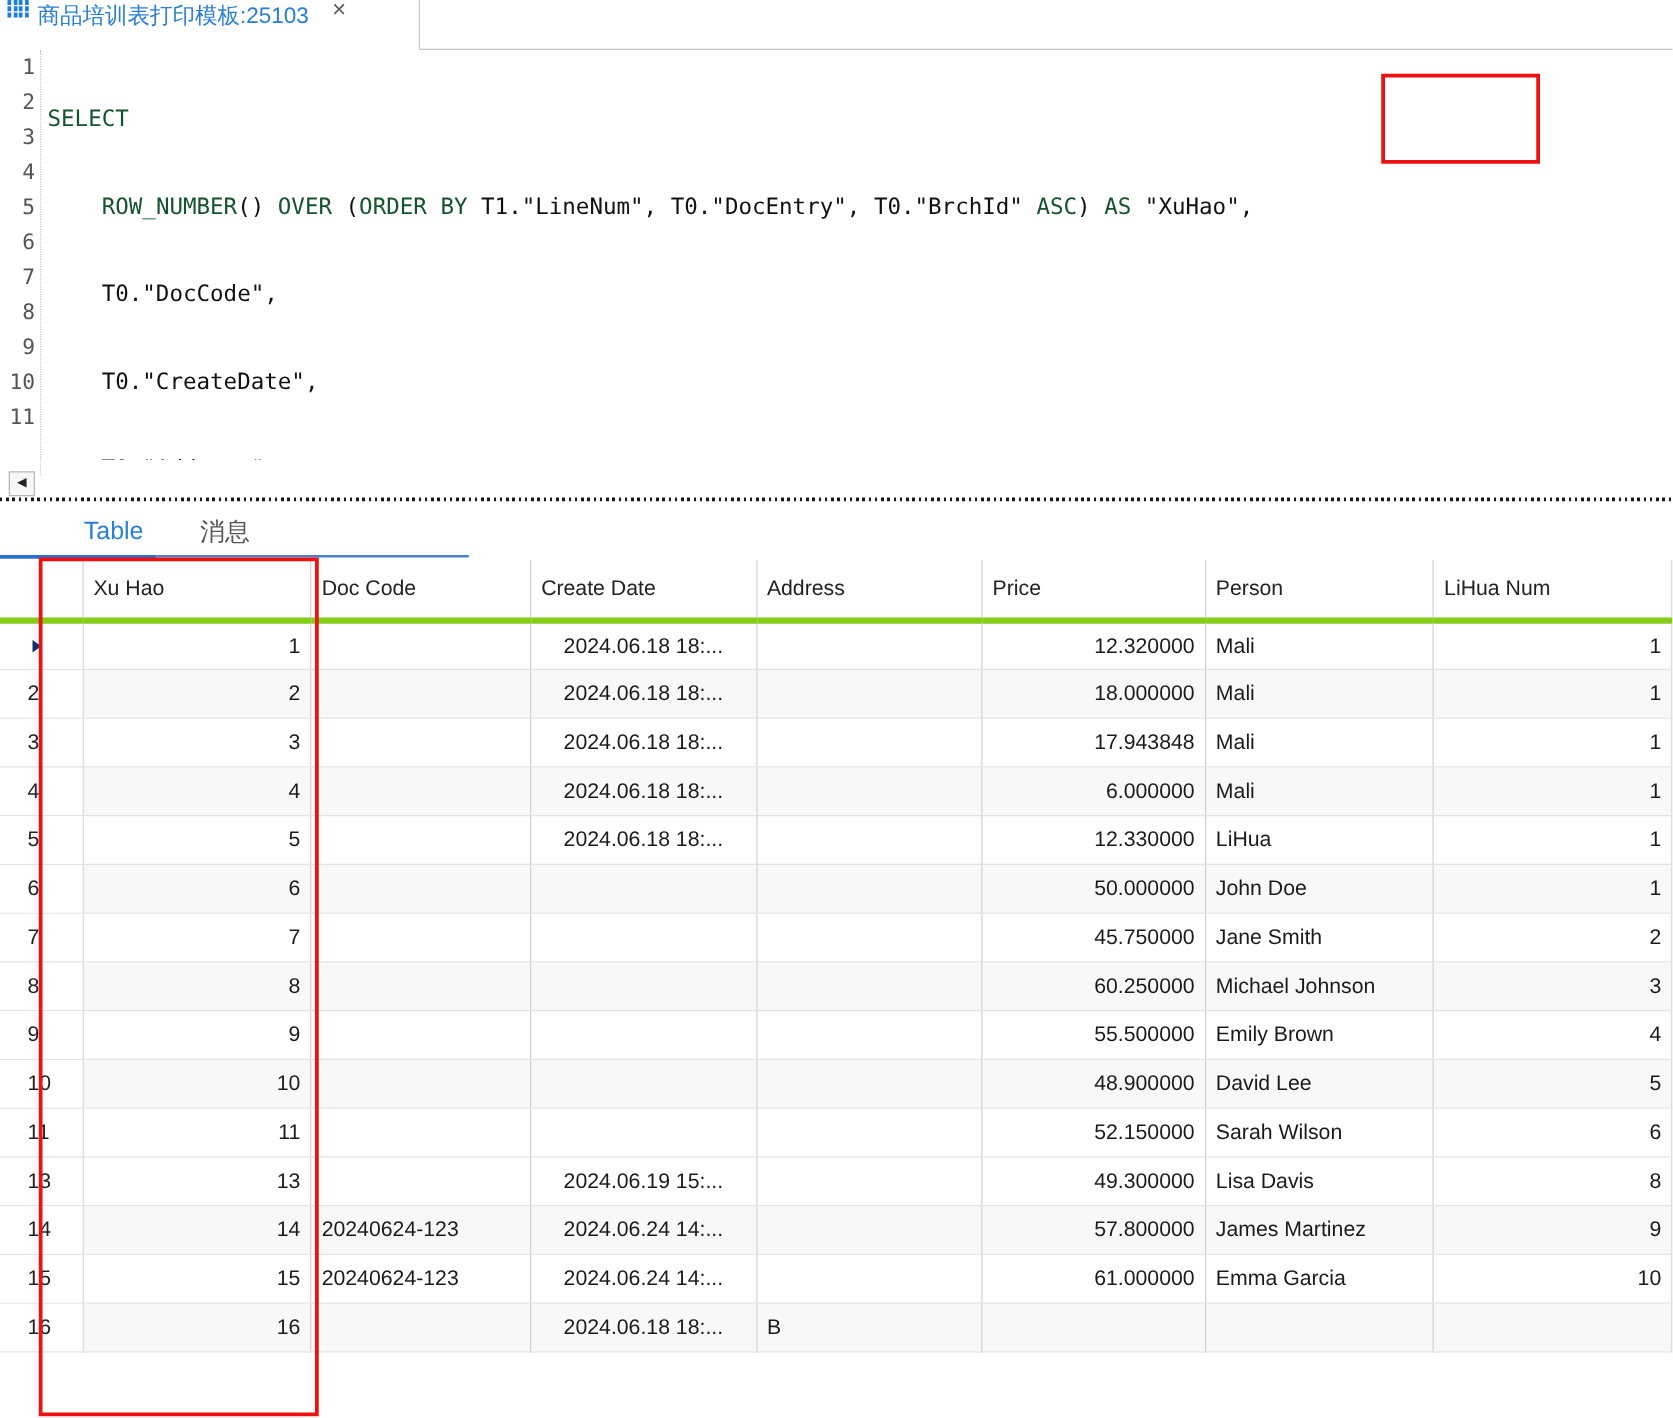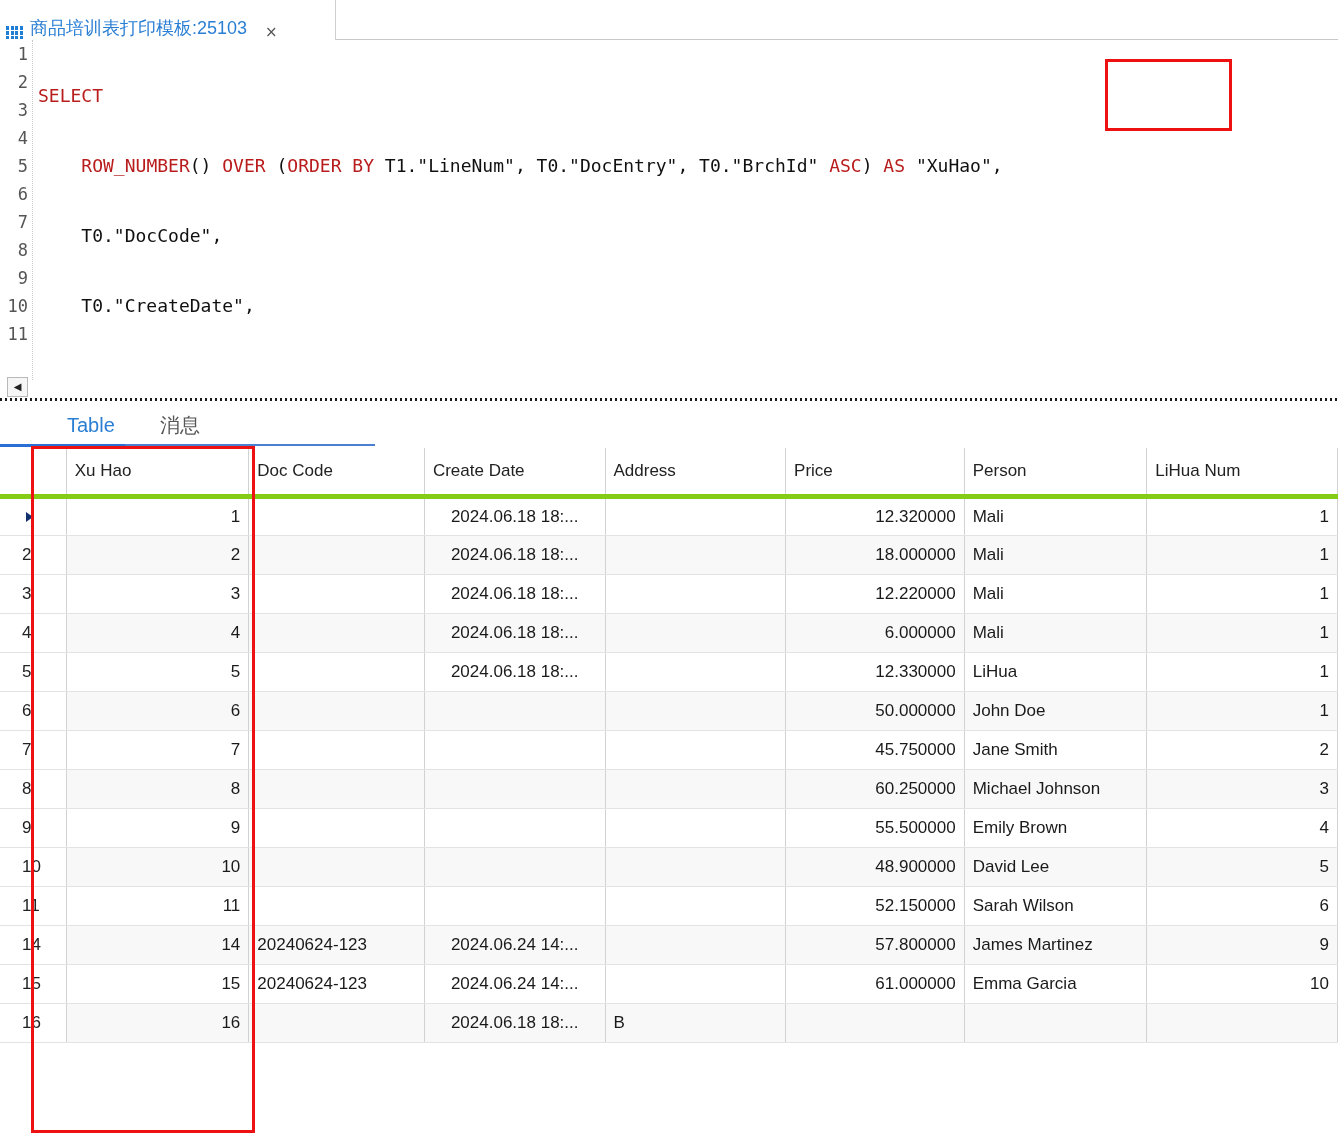--- a/index.html
+++ b/index.html
@@ -11,21 +11,21 @@
     overflow: hidden;
   }
 
   
   #tabbar {
     position: absolute; left: 0; top: 0; width: 1338px; height: 40px;
     background: #ffffff;
   }
   #tab-active {
     position: absolute; left: 0; top: 0; height: 40px;
-    display: flex; align-items: flex-end; padding: 0 8px 0 6px;
+    display: flex; align-items: flex-start; padding: 0 8px 0 6px;
     background: #ffffff;
   }
   .grid-icon {
     width: 17px; height: 14px; margin-right: 7px;
     display: grid; grid-template-columns: repeat(4, 1fr); grid-template-rows: repeat(3, 1fr);
     gap: 1.5px;
   }
   .grid-icon i { background: #1f7fd4; display: block; }
   #tab-title {
     font-size: 18px; color: #2a7fd4; white-space: nowrap;
@@ -55,21 +55,21 @@
   .lno {
     height: 28px; line-height: 28px; text-align: right; padding-right: 4px;
     font-family: "DejaVu Sans Mono", monospace; font-size: 17px; color: #555555;
   }
   #code {
     position: absolute; left: 33px; top: 0; right: 0; height: 340px;
     font-family: "DejaVu Sans Mono", monospace; font-size: 18px;
     color: #101010; white-space: pre;
   }
   .cline { height: 28px; line-height: 28px; padding-left: 5px; }
-  .kw { color: #b91c1c; font-weight: normal; }
+  .kw { color: #14532d; font-weight: normal; }
 
   #editor-fade {
     position: absolute; left: 33px; top: 328px; width: 1305px; height: 12px;
     background: #ffffff;
   }
   #hscroll-left {
     position: absolute; left: 7px; top: 377px; width: 21px; height: 20px;
     border: 1px solid #b9b9b9; background: #f6f6f6;
     display: flex; align-items: center; justify-content: center;
   }
@@ -255,21 +255,21 @@
           <td class="w-price num">18.000000</td>
           <td class="w-person">Mali</td>
           <td class="w-linenum num">1</td>
         </tr>
         <tr>
           <td class="rh">3</td>
           <td class="w-xuhao num">3</td>
           <td class="w-doccode"></td>
           <td class="w-createdate">2024.06.18 18:...</td>
           <td class="w-address"></td>
-          <td class="w-price num">12.220000</td>
+          <td class="w-price num">17.943848</td>
           <td class="w-person">Mali</td>
           <td class="w-linenum num">1</td>
         </tr>
         <tr class="alt">
           <td class="rh">4</td>
           <td class="w-xuhao num">4</td>
           <td class="w-doccode"></td>
           <td class="w-createdate">2024.06.18 18:...</td>
           <td class="w-address"></td>
           <td class="w-price num">6.000000</td>
@@ -338,20 +338,30 @@
         </tr>
         <tr>
           <td class="rh">11</td>
           <td class="w-xuhao num">11</td>
           <td class="w-doccode"></td>
           <td class="w-createdate"></td>
           <td class="w-address"></td>
           <td class="w-price num">52.150000</td>
           <td class="w-person">Sarah Wilson</td>
           <td class="w-linenum num">6</td>
+        </tr>
+        <tr>
+          <td class="rh">13</td>
+          <td class="w-xuhao num">13</td>
+          <td class="w-doccode"></td>
+          <td class="w-createdate">2024.06.19 15:...</td>
+          <td class="w-address"></td>
+          <td class="w-price num">49.300000</td>
+          <td class="w-person">Lisa Davis</td>
+          <td class="w-linenum num">8</td>
         </tr>
         <tr class="alt">
           <td class="rh">14</td>
           <td class="w-xuhao num">14</td>
           <td class="w-doccode">20240624-123</td>
           <td class="w-createdate">2024.06.24 14:...</td>
           <td class="w-address"></td>
           <td class="w-price num">57.800000</td>
           <td class="w-person">James Martinez</td>
           <td class="w-linenum num">9</td>

